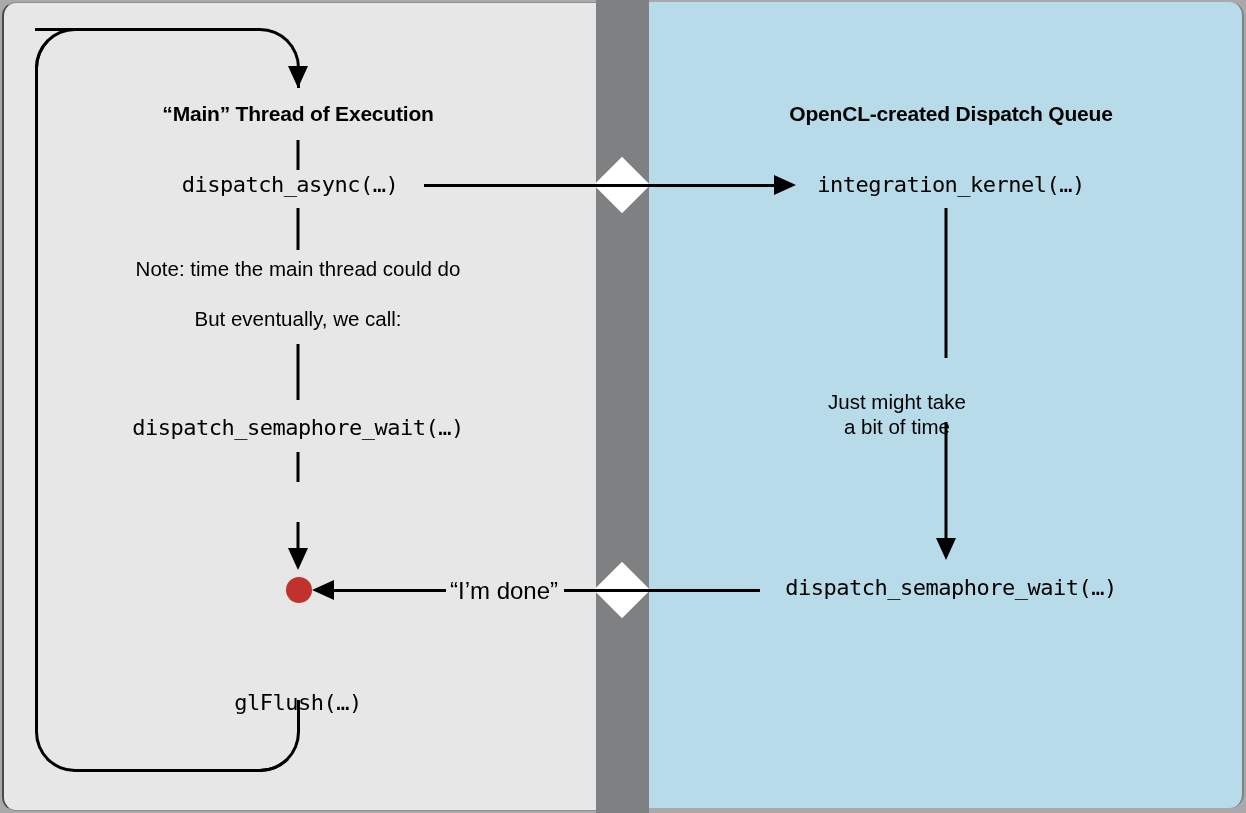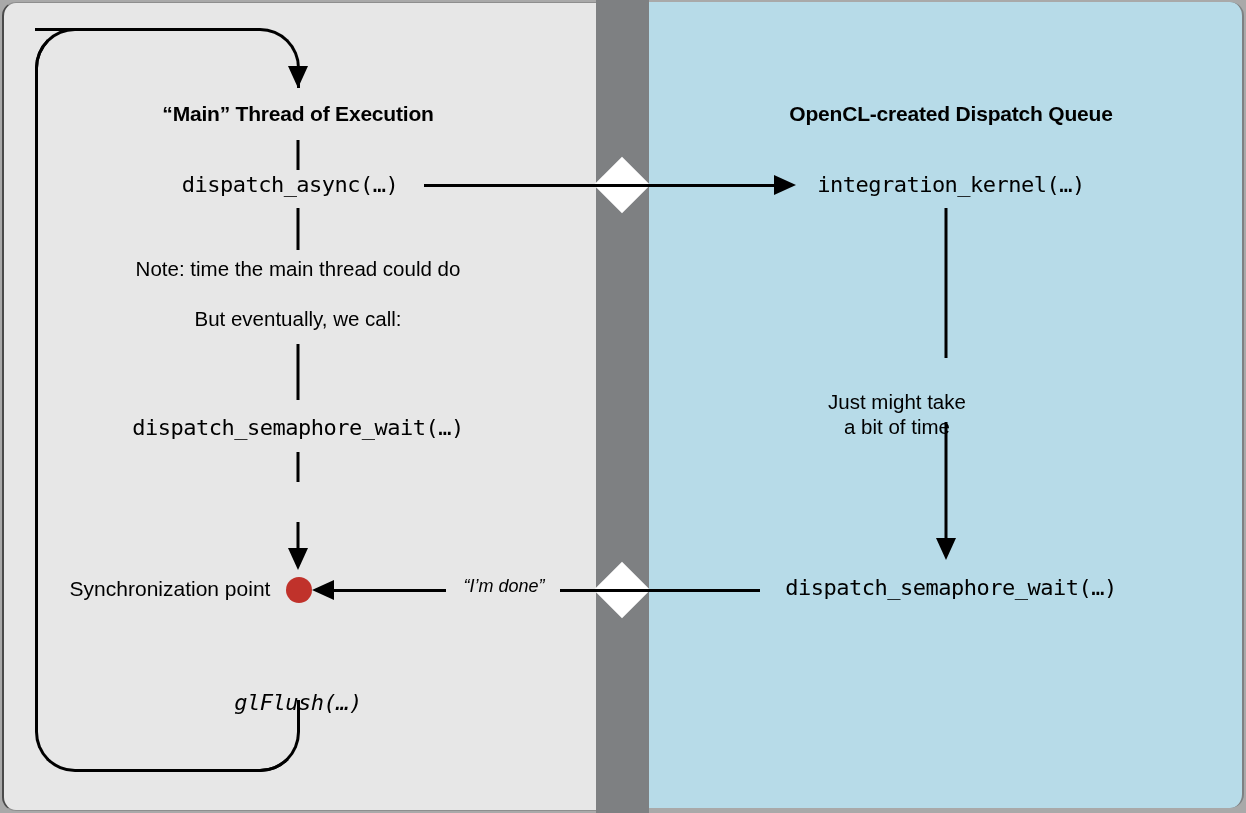--- a/index.html
+++ b/index.html
@@ -213,25 +213,24 @@
   <div class="vline" style="left:298px; top:344px; height:56px;"></div>
 
   <div class="txt mono ctr" style="left:298px; top:415px;">dispatch_semaphore_wait(…)</div>
 
   <div class="vline" style="left:298px; top:452px; height:30px;"></div>
 
 
   <div class="vline" style="left:298px; top:522px; height:32px;"></div>
   <div class="arrow-down" style="left:298px; top:548px;"></div>
 
-  <div class="txt ctr" style="left:170px; top:576px; font-size:21px;">Synchronization point</div>
   <div id="sync-dot" style="left:299px; top:590px;"></div>
 
 
-  <div class="txt mono ctr" style="left:298px; top:690px;font-style:italic;">glFlush(…)</div>
+  <div class="txt mono ctr" style="left:298px; top:690px;">glFlush(…)</div>
 
   <div class="hline" style="left:424px; top:184px; width:352px;"></div>
   <div class="diamond" style="left:622px; top:185px;"></div>
   <div class="hline" style="left:424px; top:184px; width:352px;"></div>
   <div class="arrow-right" style="left:774px; top:185px;"></div>
 
   <div class="txt heading ctr" style="left:951px; top:101px;">OpenCL-created Dispatch Queue</div>
 
   <div class="txt mono ctr" style="left:951px; top:172px;">integration_kernel(…)</div>
 
@@ -243,17 +242,17 @@
   </div>
 
   <div class="vline" style="left:946px; top:422px; height:120px;"></div>
   <div class="arrow-down" style="left:946px; top:538px;"></div>
 
   <div class="txt mono ctr" style="left:951px; top:575px;">dispatch_semaphore_wait(…)</div>
 
   <div class="hline" style="left:560px; top:589px; width:200px;"></div>
   <div class="diamond" style="left:622px; top:590px;"></div>
   <div class="hline" style="left:560px; top:589px; width:200px;"></div>
-  <div class="txt ctr" style="left:504px; top:576px; font-size:18px; background:#e7e7e7; padding:0 6px;font-style:italic;">“I’m done”</div>
+  <div class="txt ctr" style="left:504px; top:576px; font-size:24px; background:#e7e7e7; padding:0 6px;">“I’m done”</div>
   <div class="hline" style="left:334px; top:589px; width:112px;"></div>
   <div class="arrow-left" style="left:312px; top:590px;"></div>
 
 </div>
 
 </body></html>

